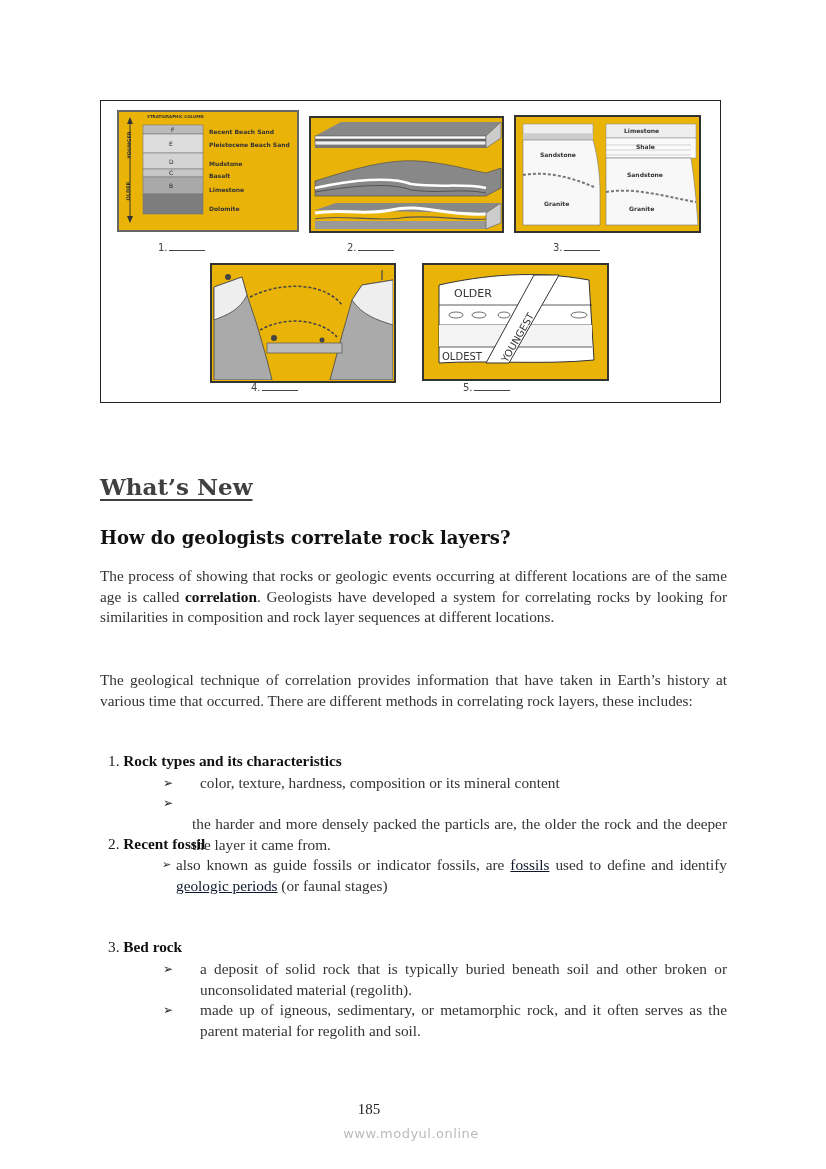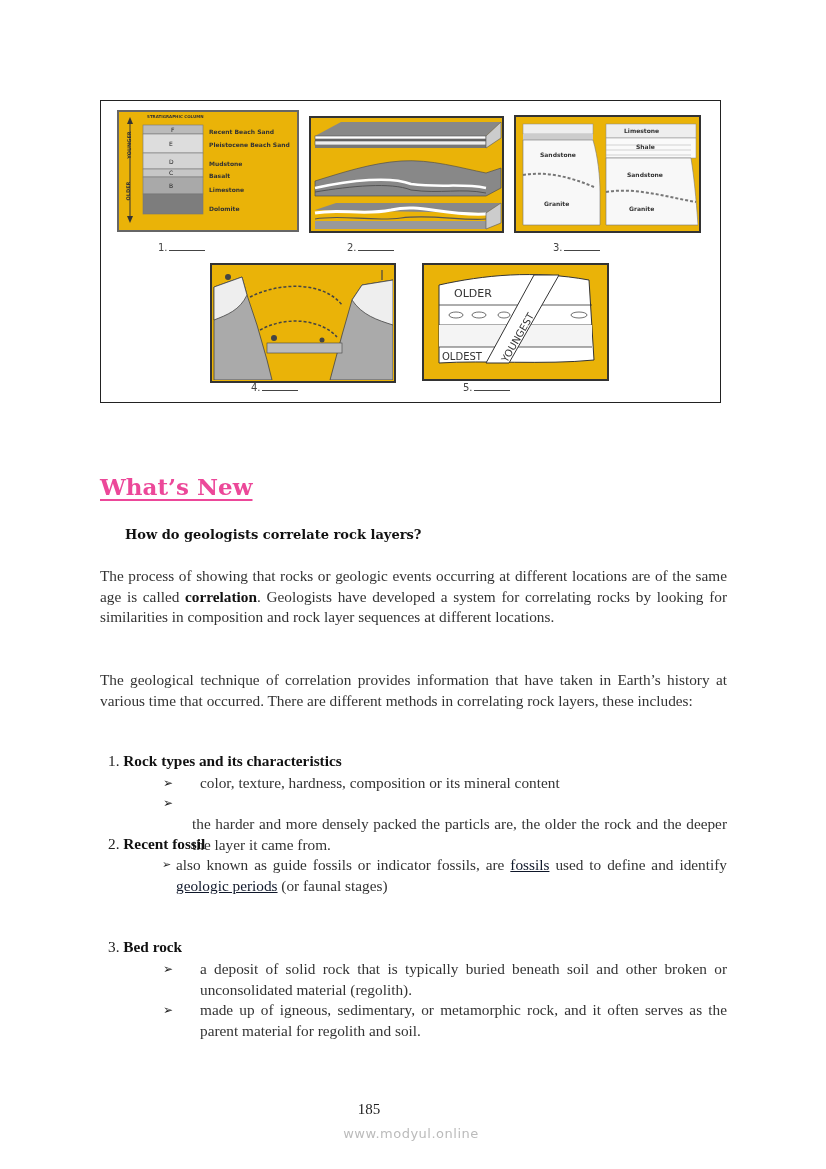--- a/index.html
+++ b/index.html
@@ -2,22 +2,22 @@
 <html><head>
   <meta charset="utf-8">
   <style>
     html, body { margin:0; padding:0; background:#ffffff; }
     body { width:826px; height:1169px; position:relative; overflow:hidden; font-family:"DejaVu Serif", serif; color:#222; }
     .figure-box { position:absolute; left:100px; top:100px; width:621px; height:303px; border:1.5px solid #222; box-sizing:border-box; }
     .panel { position:absolute; border:2px solid #333; box-sizing:border-box; background:#eab308; overflow:hidden; }
     .caption { position:absolute; font-family:"DejaVu Sans", sans-serif; font-size:10px; color:#444; }
     .caption .blank { display:inline-block; width:36px; border-bottom:1px solid #444; margin-left:1px; height:8px; vertical-align:baseline; }
     .small-label { position:absolute; font-family:"DejaVu Sans", sans-serif; font-size:6px; color:#333; font-weight:bold; white-space:nowrap; }
-    .title { position:absolute; left:100px; top:473px; font-family:"DejaVu Serif", serif; font-weight:bold; font-size:23px; color:#ec4899; text-decoration:underline; text-decoration-thickness:2px; text-underline-offset:4px; }
-    .subtitle { position:absolute; left:100px; top:527px; font-family:"DejaVu Serif", serif; font-weight:bold; font-size:13px; color:#111;margin-left:25px; }
+    .title { position:absolute; left:100px; top:473px; font-family:"DejaVu Serif", serif; font-weight:bold; font-size:23px; color:#404040; text-decoration:underline; text-decoration-thickness:2px; text-underline-offset:4px; }
+    .subtitle { position:absolute; left:100px; top:527px; font-family:"DejaVu Serif", serif; font-weight:bold; font-size:18px; color:#111; }
     .para { position:absolute; left:100px; width:627px; font-family:"Liberation Serif", serif; font-size:15.3px; line-height:20.6px; color:#333; text-align:justify; }
     .para b { color:#111; }
     .li-head { position:absolute; left:108px; font-family:"Liberation Serif", serif; font-size:15.3px; color:#222; }
     .li-head b { color:#111; }
     .bullet { position:absolute; font-family:"Liberation Serif", serif; font-size:15.3px; line-height:20.6px; color:#333; text-align:justify; }
     .arrow { position:absolute; font-family:"DejaVu Sans", sans-serif; font-size:12px; color:#222; }
     a.link { color:#0f172a; text-decoration:underline; }
     .page-num { position:absolute; left:0; width:738px; top:1101px; text-align:center; font-family:"Liberation Serif", serif; font-size:15px; color:#222; }
     .watermark { position:absolute; left:0; width:822px; top:1126px; text-align:center; font-family:"DejaVu Sans", sans-serif; font-size:13px; color:#bbb; letter-spacing:0.5px; }
   </style>

